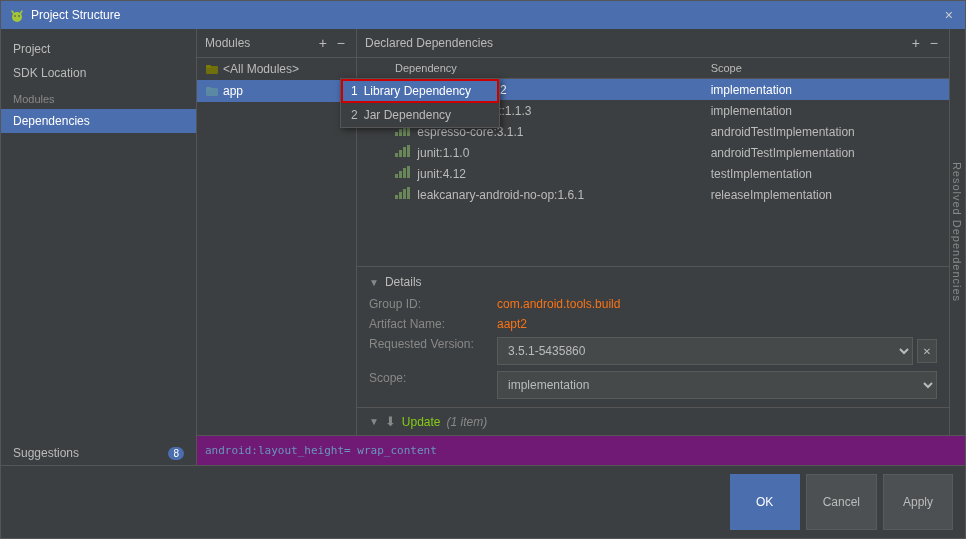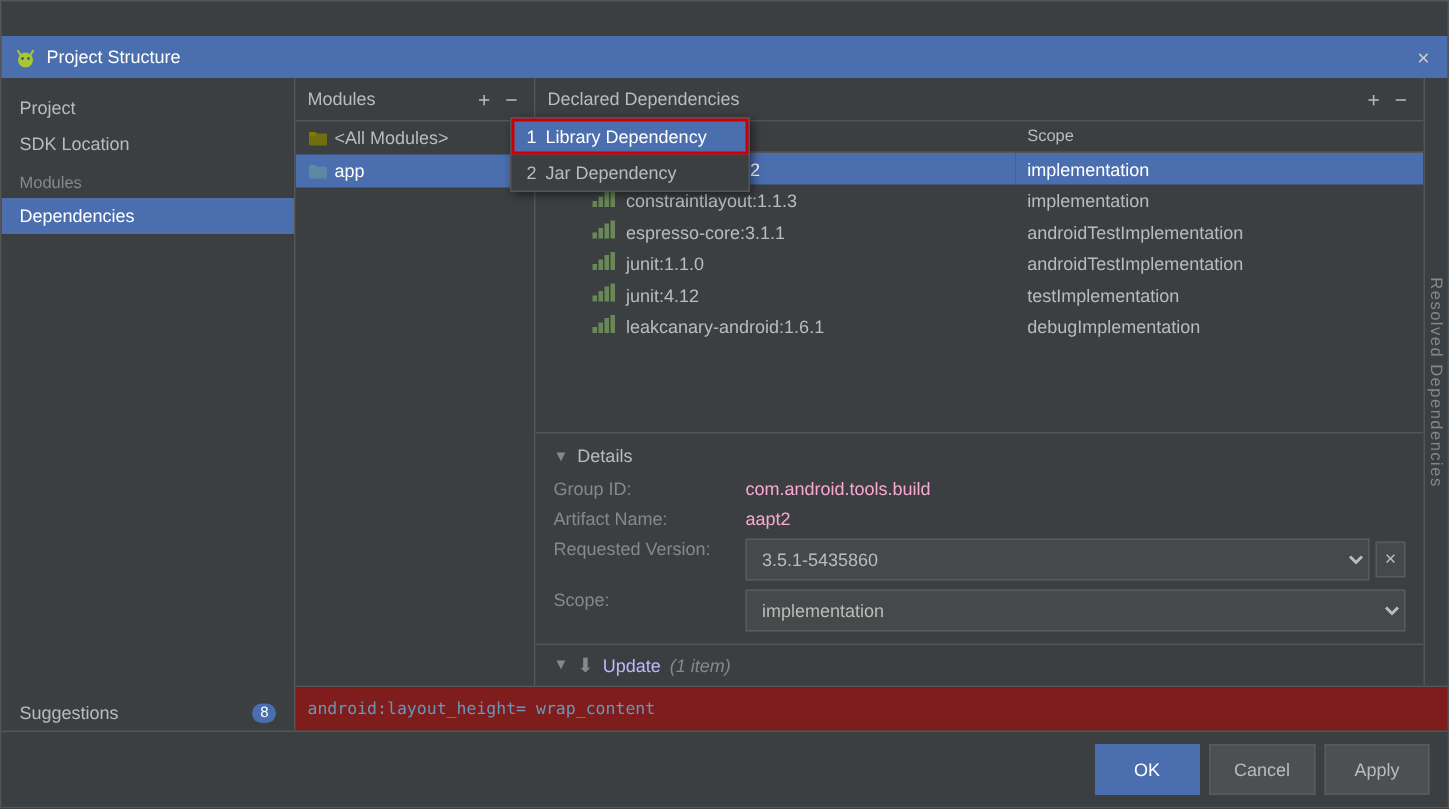--- a/index.html
+++ b/index.html
@@ -24,21 +24,20 @@
     }
     .title-bar {
       background: #4b6eaf;
       height: 28px;
       display: flex;
       align-items: center;
       padding: 0 8px;
       color: #fff;
       font-size: 12px;
       flex-shrink: 0;
-      margin-top: 23px;
     }
     .title-bar .android-icon {
       width: 16px;
       height: 16px;
       margin-right: 6px;
       display: inline-block;
     }
     .title-bar-text {
       flex: 1;
       color: #fff;
@@ -228,21 +227,21 @@
     .details-grid {
       display: grid;
       grid-template-columns: 120px 1fr;
       gap: 6px 8px;
     }
     .details-label {
       color: #888;
       font-size: 12px;
     }
     .details-value {
-      color: #f9a8d4;
+      color: #f97316;
       font-size: 12px;
     }
     .details-input-row {
       display: flex;
       align-items: center;
       gap: 4px;
     }
     .details-select {
       flex: 1;
       background: #45494a;
@@ -276,32 +275,32 @@
     }
     .update-triangle {
       font-size: 10px;
       color: #888;
     }
     .update-download-icon {
       color: #888;
       font-size: 13px;
     }
     .update-text {
-      color: #c4b5fd;
+      color: #84cc16;
       font-size: 12px;
     }
     .update-count {
       color: #888;
       font-size: 12px;
       font-style: italic;
     }
     
     .bottom-bar {
       height: 30px;
-      background: #7f1d1d;
+      background: #701a75;
       border-top: 1px solid #555;
       display: flex;
       align-items: center;
       padding: 0 8px;
       overflow: hidden;
     }
     .bottom-code {
       color: #6897bb;
       font-family: monospace;
       font-size: 11px;
@@ -310,21 +309,21 @@
     .footer {
       background: #3c3f41;
       border-top: 1px solid #555;
       padding: 8px 12px;
       display: flex;
       justify-content: flex-end;
       gap: 6px;
       flex-shrink: 0;
     }
     .btn {
-      padding: 9px 16px;
+      padding: 20px 16px;
       border: 1px solid #5a5a5a;
       background: #4c5052;
       color: #bbb;
       cursor: pointer;
       font-size: 12px;
       min-width: 70px;
       text-align: center;
     }
     .btn.primary {
       background: #4b6eaf;
@@ -557,23 +556,23 @@
                 </tr>
                 <tr>
                   <td></td>
                   <td>
                     <span class="bar-icon">
                         <span></span>
                         <span></span>
                         <span></span>
                         <span></span>
                       </span>
-                    <span>leakcanary-android:1.6.1</span>
+                    <span>leakcanary-android-no-op:1.6.1</span>
                   </td>
-                  <td>debugImplementation</td>
+                  <td>releaseImplementation</td>
                 </tr>
               </tbody>
             </table>
           </div>
 
           <div class="details-section">
             <div class="details-header">
               <span class="details-triangle">▼</span>
               <span>Details</span>
             </div>

